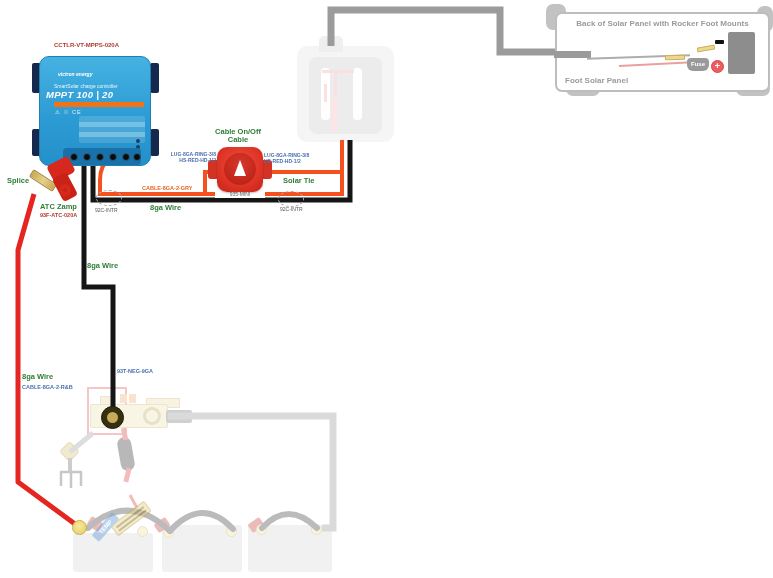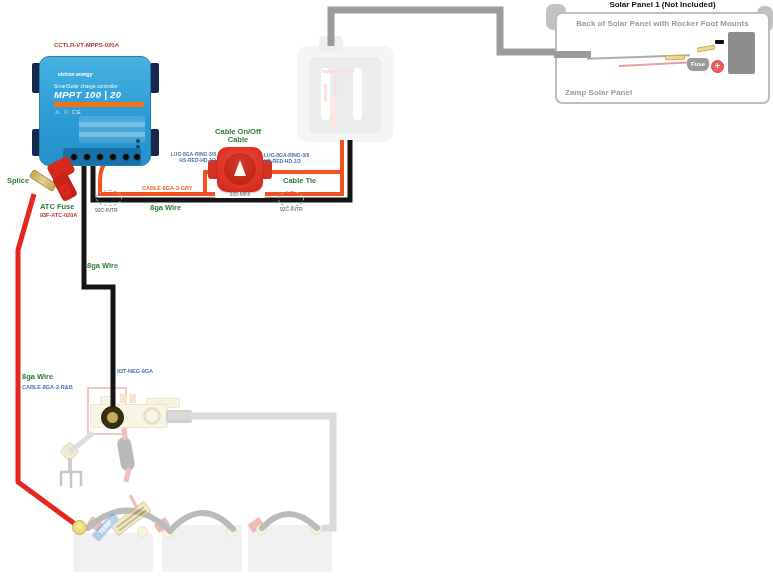--- a/index.html
+++ b/index.html
@@ -25,21 +25,21 @@
   .jb-inner{left:309px;top:57px;width:73px;height:77px;background:#c6c6c6;border-radius:8px;}
   .jb-slot{top:68px;width:9px;height:52px;background:#fff;border-radius:4px;}
 
   
   .battery{background:#d6d6d6;border-radius:3px;}
   .red-cover{background:#c03026;border-radius:2px;}
   .term{border-radius:50%;background:#efdf94;border:1px solid #bfa854;}
 
   
   .sp-tab{background:#c2c2c2;border-radius:7px;position:absolute;}
-  .sp-box{position:absolute;left:555px;top:12px;width:215px;height:92px;background:#fff;
+  .sp-box{position:absolute;left:555px;top:12px;width:215px;height:80px;background:#fff;
           border:2px solid #bdbdbd;border-radius:7px;}
   .sp-title{position:absolute;left:555px;top:0px;width:215px;text-align:center;
             font-size:8px;font-weight:bold;color:#111;}
   .sp-head{position:absolute;left:0;top:5px;width:100%;text-align:center;font-size:8px;
            font-weight:bold;color:#9b9b9b;}
   .sp-brand{position:absolute;left:8px;bottom:5px;font-size:8px;font-weight:bold;color:#9b9b9b;}
   .sp-jbox{position:absolute;left:171px;top:18px;width:27px;height:42px;background:#8d8d8d;border-radius:2px;}
   .sp-minus{position:absolute;left:158px;top:26px;width:9px;height:4px;background:#111;border-radius:1px;}
   .sp-fuse{position:absolute;left:130px;top:44px;width:22px;height:13px;background:#9a9a9a;
            border-radius:4px 4px 6px 6px;color:#fff;font-size:6px;font-weight:bold;
@@ -52,21 +52,21 @@
   .sp-thin-gray{position:absolute;left:30px;top:42px;width:103px;height:2px;background:#adadad;transform:rotate(-2deg);}
   .sp-thin-red{position:absolute;left:62px;top:49px;width:78px;height:1.5px;background:#e9a0a0;transform:rotate(-3deg);}
 
   
   .ctl-body{position:absolute;left:39px;top:56px;width:112px;height:110px;border-radius:10px;
             background:linear-gradient(180deg,#46b2e2 0%,#2d9cd4 55%,#2490c9 100%);
             border:1px solid #1f7fb0;}
   .ctl-flap{position:absolute;width:9px;background:#16294d;border-radius:2px;}
   .ctl-logo{position:absolute;left:18px;top:14px;color:#fff;font-size:5px;font-style:italic;font-weight:bold;}
   .ctl-line{position:absolute;left:14px;top:26px;color:#eaf6fd;font-size:5px;}
-  .ctl-model{position:absolute;left:14px;top:32px;color:#fff;font-size:9.5px;font-weight:bold;font-style:italic;letter-spacing:.3px;}
+  .ctl-model{position:absolute;left:6px;top:32px;color:#fff;font-size:9.5px;font-weight:bold;font-style:italic;letter-spacing:.3px;}
   .ctl-bar{position:absolute;left:14px;top:45px;width:90px;height:5px;background:#f47216;}
   .ctl-certs{position:absolute;left:15px;top:52px;color:#dff0fa;font-size:5.5px;letter-spacing:1px;}
   .ctl-spec{position:absolute;left:39px;top:59px;width:66px;height:27px;background:rgba(255,255,255,.14);border-radius:2px;}
   .ctl-spec-row{position:absolute;left:0;width:66px;height:5px;background:rgba(124,196,232,.85);}
   .ctl-led{position:absolute;left:96px;width:4px;height:4px;border-radius:50%;background:#123f6b;}
   .ctl-strip{position:absolute;left:23px;top:91px;width:78px;height:17px;background:#1871a8;border-radius:4px;}
   .ctl-term{position:absolute;top:96px;width:8px;height:8px;border-radius:50%;background:#0b0b0b;border:1px solid #2b5d80;}
 
   
   .sw-body{position:absolute;left:217px;top:147px;width:46px;height:45px;border-radius:10px;
@@ -192,33 +192,32 @@
   </svg>
 
   <div class="ring-outer"></div>
   <div class="ring-inner"></div>
   <div class="b1-term"></div>
 
   <div class="sp-tab" style="left:546px;top:4px;width:20px;height:26px;"></div>
   <div class="sp-tab" style="left:757px;top:6px;width:16px;height:26px;"></div>
   <div class="sp-tab" style="left:566px;top:82px;width:34px;height:14px;"></div>
   <div class="sp-tab" style="left:736px;top:82px;width:34px;height:14px;"></div>
-  <div class="sp-title">Solar Panel 1 (Not Included)</div>
   <div class="sp-box">
     <div class="sp-head">Back of Solar Panel with Rocker Foot Mounts</div>
     <div class="sp-wire-stub"></div>
     <div class="sp-thin-gray"></div>
     <div class="sp-thin-red"></div>
     <div class="sp-conn" style="left:108px;top:41px;width:20px;height:5px;transform:rotate(-2deg);"></div>
     <div class="sp-conn" style="left:140px;top:32px;width:18px;height:5px;transform:rotate(-10deg);"></div>
     <div class="sp-jbox"></div>
     <div class="sp-minus"></div>
     <div class="sp-fuse">Fuse</div>
     <div class="sp-plus">+</div>
-    <div class="sp-brand">Zamp Solar Panel</div>
+    <div class="sp-brand">Foot Solar Panel</div>
   </div>
 
   <div class="lbl red-t" style="left:54px;top:42px;font-size:6px;">CCTLR-VT-MPPS-020A</div>
   <div class="ctl-flap" style="left:32px;top:63px;height:30px;"></div>
   <div class="ctl-flap" style="left:32px;top:129px;height:27px;"></div>
   <div class="ctl-flap" style="left:150px;top:63px;height:30px;"></div>
   <div class="ctl-flap" style="left:150px;top:129px;height:27px;"></div>
   <div class="ctl-body">
     <div class="ctl-logo">victron energy</div>
     <div class="ctl-line">SmartSolar charge controller</div>
@@ -264,25 +263,25 @@
 
   <div class="crimp"></div>
   <div class="fuse1"></div>
   <div class="fuse2"></div>
   <div class="fusering"></div>
 
   <div class="dashed-oval" style="left:96px;top:190px;width:26px;height:16px;"></div>
   <div class="dashed-oval" style="left:278px;top:191px;width:26px;height:16px;"></div>
 
   <div class="lbl green" style="left:7px;top:176px;">Splice</div>
-  <div class="lbl green" style="left:40px;top:202px;">ATC Fuse</div>
+  <div class="lbl green" style="left:40px;top:202px;">ATC Zamp</div>
   <div class="lbl red-t" style="left:40px;top:212px;">93F-ATC-020A</div>
   <div class="lbl tiny" style="left:95px;top:207px;">92C-INTR</div>
   <div class="lbl tiny" style="left:280px;top:206px;">92C-INTR</div>
   <div class="lbl orange-t" style="left:142px;top:185px;">CABLE-8GA-2-GRY</div>
   <div class="lbl green" style="left:150px;top:203px;">8ga Wire</div>
-  <div class="lbl green" style="left:283px;top:176px;">Cable Tie</div>
+  <div class="lbl green" style="left:283px;top:176px;">Solar Tie</div>
   <div class="lbl green" style="left:87px;top:261px;">8ga Wire</div>
   <div class="lbl green" style="left:22px;top:372px;">8ga Wire</div>
   <div class="lbl blue" style="left:22px;top:384px;">CABLE-8GA-2-R&amp;B</div>
   <div class="lbl blue" style="left:117px;top:368px;">93T-NEG-9GA</div>
 
 </div>
 
 </body></html>

